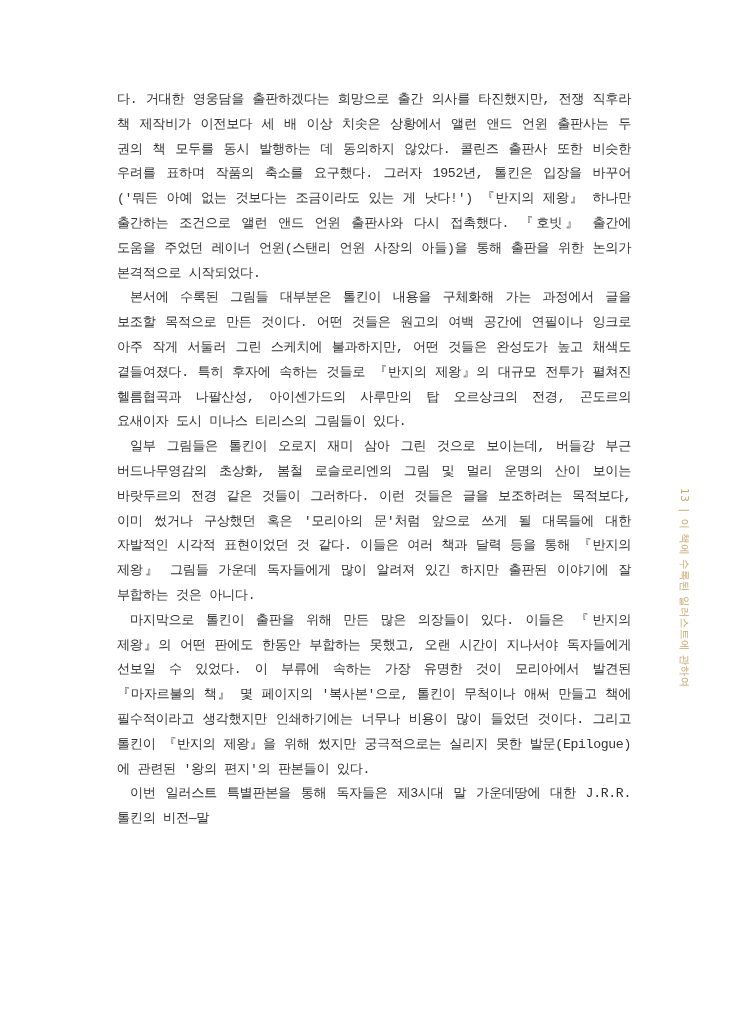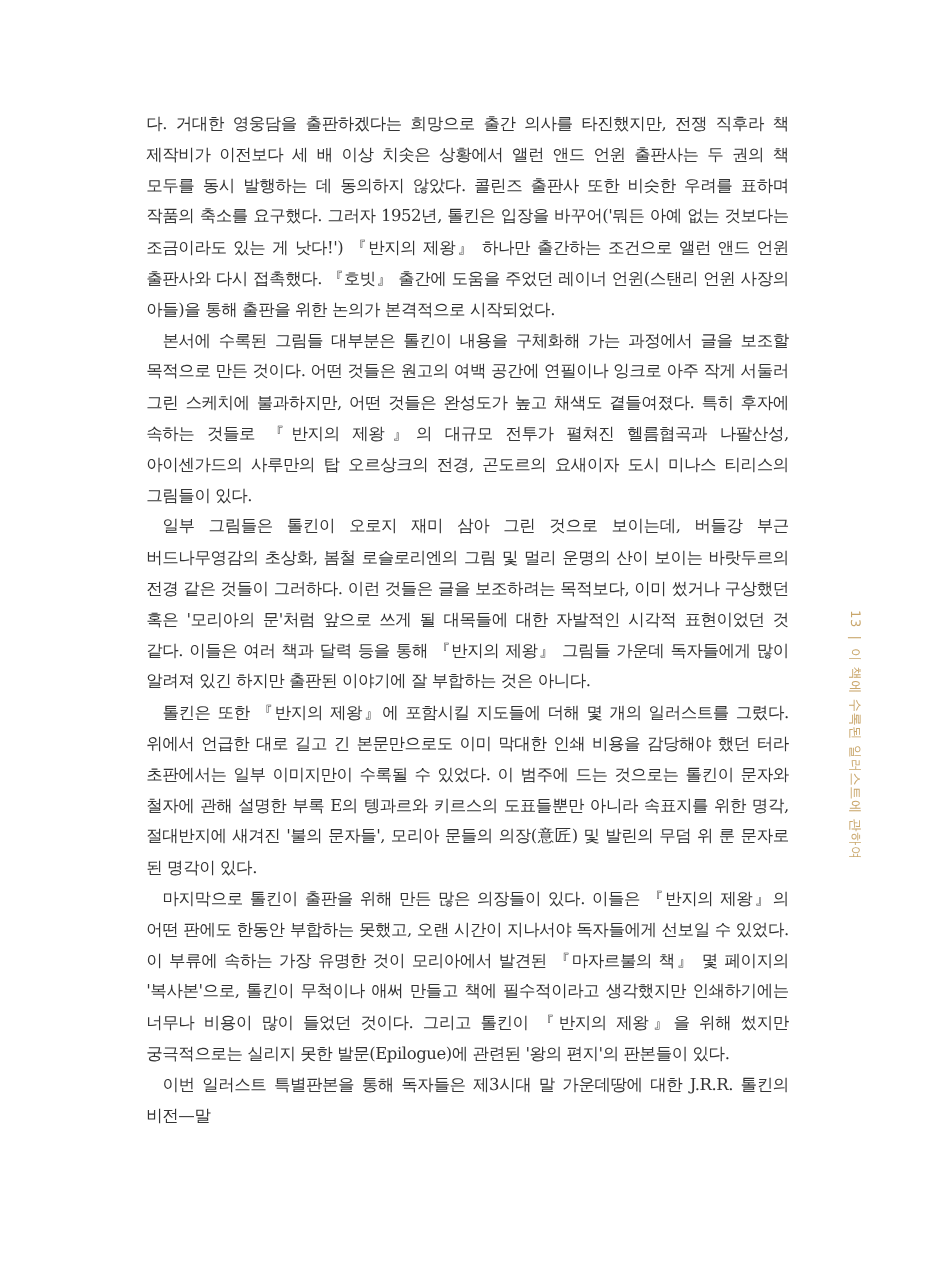--- a/index.html
+++ b/index.html
@@ -30,20 +30,21 @@
       line-height: 24.8px;
       color: #333333;
       letter-spacing: -0.35px;
     }
     .text-block p {
       margin: 0;
       padding: 0;
       text-align: justify;
       text-align-last: left;
       word-break: keep-all;
+      font-family: Liberation Mono, monospace;
     }
     .text-block p.indent {
       text-indent: 13px;
     }
     .side-running-head {
       position: absolute;
       left: 679px;
       top: 488px;
       transform-origin: 0 0;
       transform: translate(12px, 0) rotate(90deg);
@@ -58,21 +59,20 @@
   </style>
 </head>
 <body>
 
 <div class="page">
 
   <div class="text-block">
     <p class="">다. 거대한 영웅담을 출판하겠다는 희망으로 출간 의사를 타진했지만, 전쟁 직후라 책 제작비가 이전보다 세 배 이상 치솟은 상황에서 앨런 앤드 언윈 출판사는 두 권의 책 모두를 동시 발행하는 데 동의하지 않았다. 콜린즈 출판사 또한 비슷한 우려를 표하며 작품의 축소를 요구했다. 그러자 1952년, 톨킨은 입장을 바꾸어('뭐든 아예 없는 것보다는 조금이라도 있는 게 낫다!') 『반지의 제왕』 하나만 출간하는 조건으로 앨런 앤드 언윈 출판사와 다시 접촉했다. 『호빗』 출간에 도움을 주었던 레이너 언윈(스탠리 언윈 사장의 아들)을 통해 출판을 위한 논의가 본격적으로 시작되었다.</p>
     <p class="indent">본서에 수록된 그림들 대부분은 톨킨이 내용을 구체화해 가는 과정에서 글을 보조할 목적으로 만든 것이다. 어떤 것들은 원고의 여백 공간에 연필이나 잉크로 아주 작게 서둘러 그린 스케치에 불과하지만, 어떤 것들은 완성도가 높고 채색도 곁들여졌다. 특히 후자에 속하는 것들로 『반지의 제왕』의 대규모 전투가 펼쳐진 헬름협곡과 나팔산성, 아이센가드의 사루만의 탑 오르상크의 전경, 곤도르의 요새이자 도시 미나스 티리스의 그림들이 있다.</p>
     <p class="indent">일부 그림들은 톨킨이 오로지 재미 삼아 그린 것으로 보이는데, 버들강 부근 버드나무영감의 초상화, 봄철 로슬로리엔의 그림 및 멀리 운명의 산이 보이는 바랏두르의 전경 같은 것들이 그러하다. 이런 것들은 글을 보조하려는 목적보다, 이미 썼거나 구상했던 혹은 '모리아의 문'처럼 앞으로 쓰게 될 대목들에 대한 자발적인 시각적 표현이었던 것 같다. 이들은 여러 책과 달력 등을 통해 『반지의 제왕』 그림들 가운데 독자들에게 많이 알려져 있긴 하지만 출판된 이야기에 잘 부합하는 것은 아니다.</p>
-    <p class="indent">톨킨은 또한 『반지의 제왕』에 포함시킬 지도들에 더해 몇 개의 일러스트를 그렸다. 위에서 언급한 대로 길고 긴 본문만으로도 이미 막대한 인쇄 비용을 감당해야 했던 터라 초판에서는 일부 이미지만이 수록될 수 있었다. 이 범주에 드는 것으로는 톨킨이 문자와 철자에 관해 설명한 부록 E의 텡과르와 키르스의 도표들뿐만 아니라 속표지를 위한 명각, 절대반지에 새겨진 '불의 문자들', 모리아 문들의 의장(意匠) 및 발린의 무덤 위 룬 문자로 된 명각이 있다.</p>
     <p class="indent">마지막으로 톨킨이 출판을 위해 만든 많은 의장들이 있다. 이들은 『반지의 제왕』의 어떤 판에도 한동안 부합하는 못했고, 오랜 시간이 지나서야 독자들에게 선보일 수 있었다. 이 부류에 속하는 가장 유명한 것이 모리아에서 발견된 『마자르불의 책』 몇 페이지의 '복사본'으로, 톨킨이 무척이나 애써 만들고 책에 필수적이라고 생각했지만 인쇄하기에는 너무나 비용이 많이 들었던 것이다. 그리고 톨킨이 『반지의 제왕』을 위해 썼지만 궁극적으로는 실리지 못한 발문(Epilogue)에 관련된 '왕의 편지'의 판본들이 있다.</p>
     <p class="indent">이번 일러스트 특별판본을 통해 독자들은 제3시대 말 가운데땅에 대한 J.R.R. 톨킨의 비전—말</p>
   </div>
 
   <div class="side-running-head">
     <span class="page-num">13</span><span class="sep">|</span><span class="section">이 책에 수록된 일러스트에 관하여</span>
   </div>
 
 </div>
 

